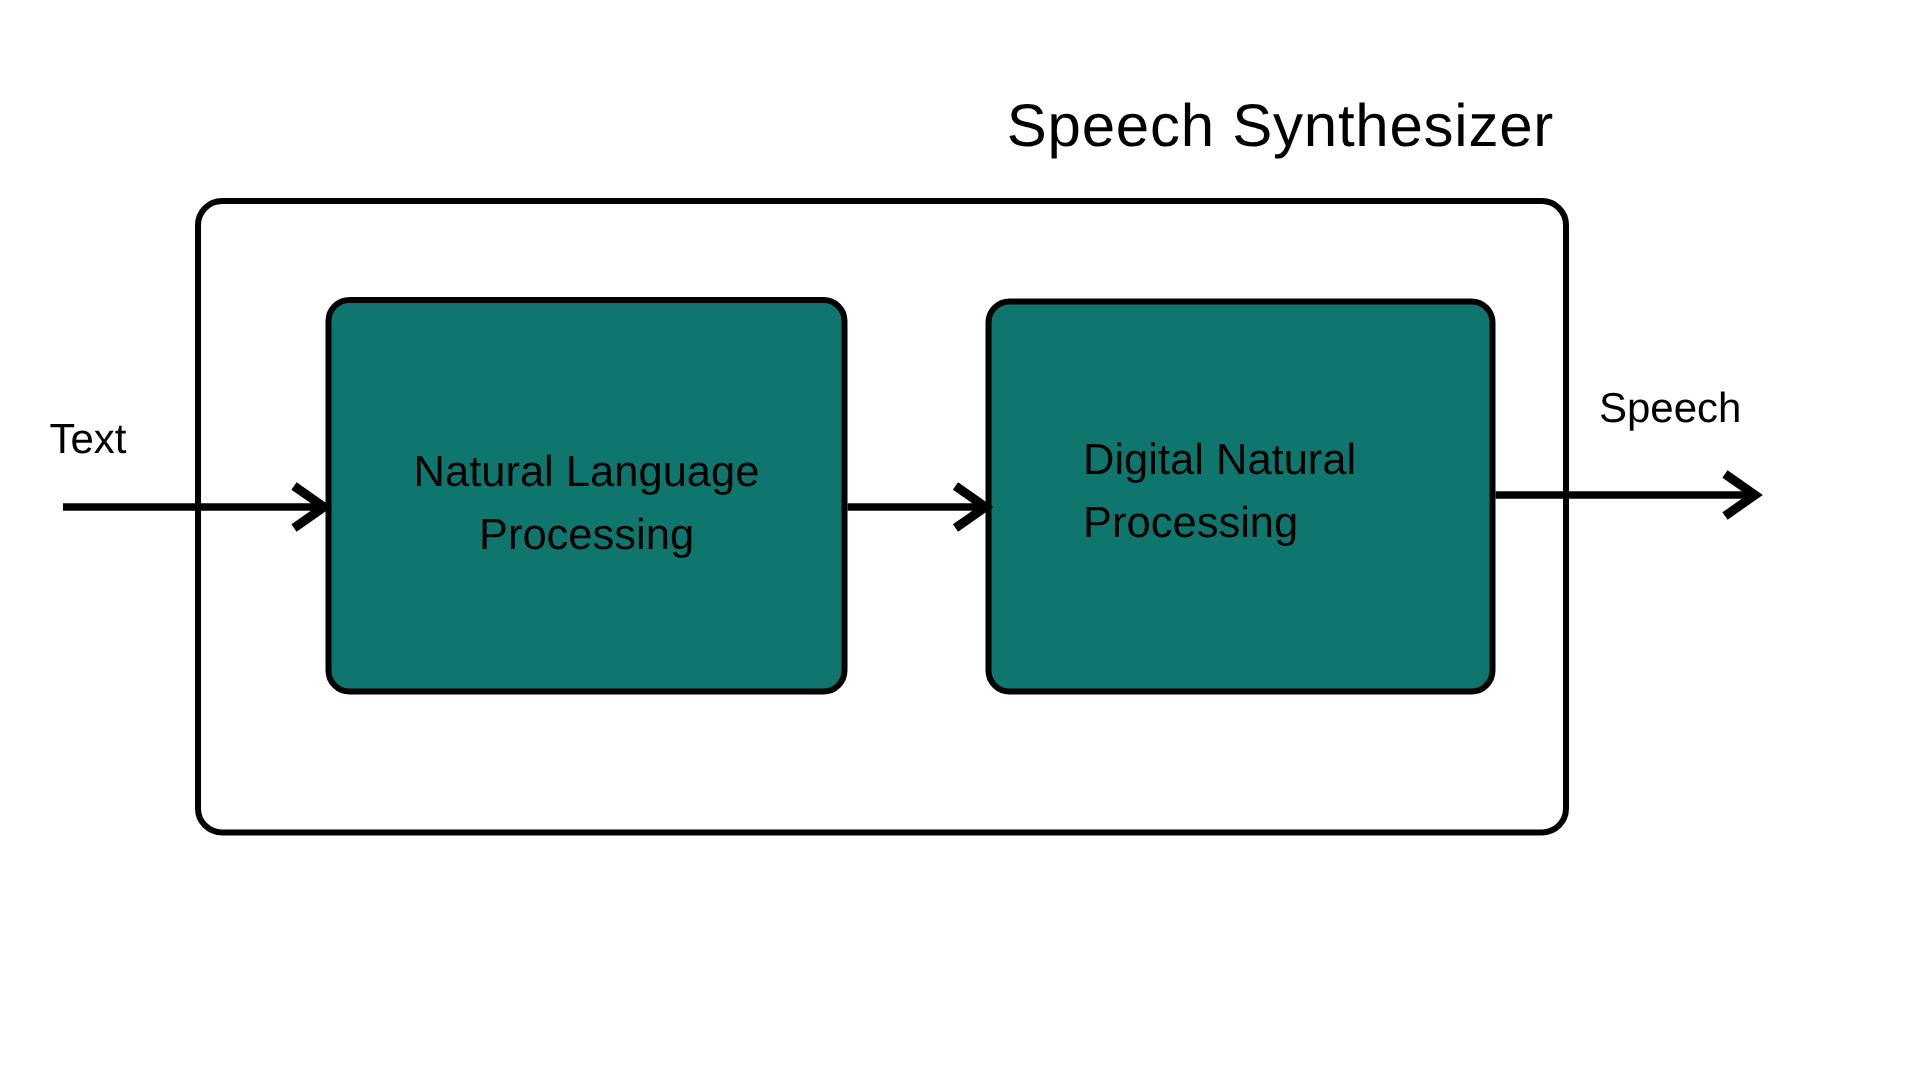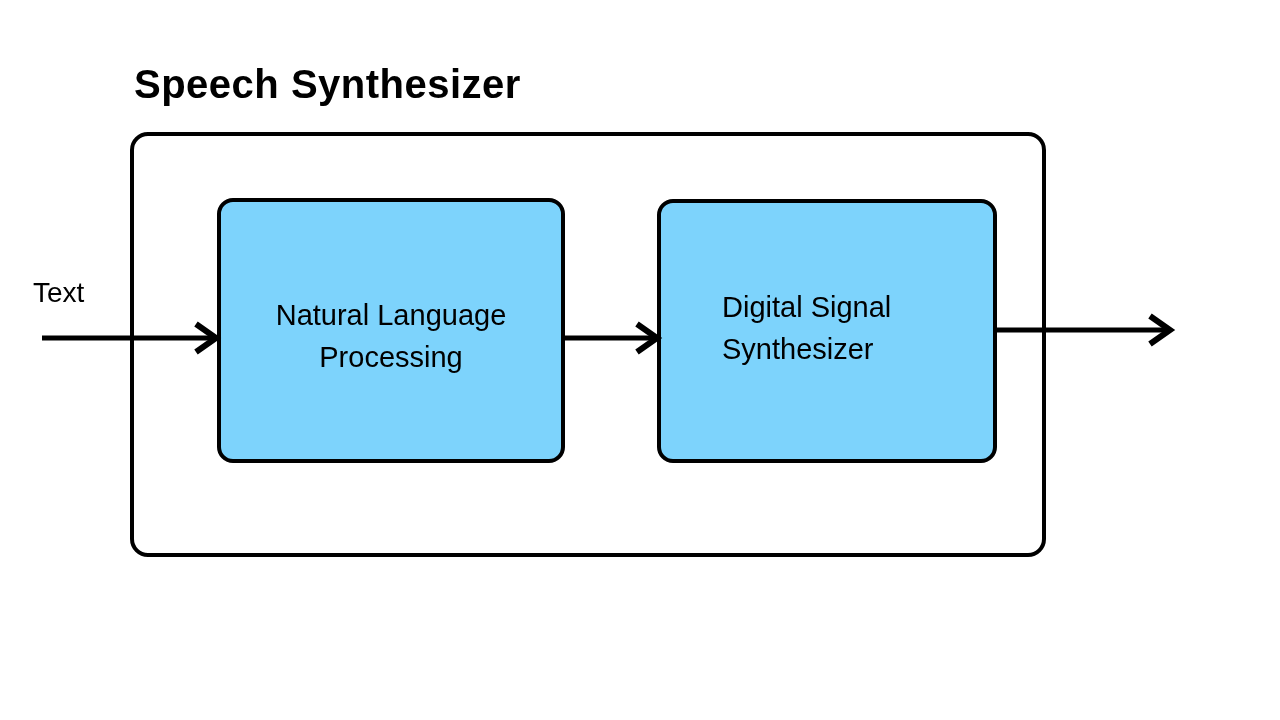--- a/index.html
+++ b/index.html
@@ -10,40 +10,40 @@
     color: #000000;
     overflow: hidden;
   }
   .canvas {
     position: relative;
     width: 1280px; height: 720px;
     background: #ffffff;
   }
   .title {
     position: absolute;
-    left: 134px; top: 62px; width: 916px;
-    text-align: left;
+    left: 120px; top: 62px; width: 916px;
+    text-align: right;
     font-size: 40px;
-    font-weight: 700;
+    font-weight: 400;
     letter-spacing: 0.5px;
     white-space: nowrap;
   }
   .outer-box {
     position: absolute;
     left: 130px; top: 132px;
     width: 916px; height: 425px;
     border: 4px solid #000000;
     border-radius: 18px;
     background: transparent;
   }
   .block {
     position: absolute;
     border: 4px solid #000000;
     border-radius: 16px;
-    background: #7dd3fc;
+    background: #0f766e;
   }
   .block-nlp {
     left: 217px; top: 198px;
     width: 348px; height: 265px;
   }
   .block-dsp {
     left: 657px; top: 199px;
     width: 340px; height: 264px;
   }
   .block-label {
@@ -81,25 +81,26 @@
 
   <div class="title">Speech Synthesizer</div>
 
   <div class="outer-box"></div>
 
   <div class="block block-nlp">
     <div class="block-label nlp-label">Natural Language Processing</div>
   </div>
 
   <div class="block block-dsp">
-    <div class="block-label dsp-label">Digital Signal Synthesizer</div>
+    <div class="block-label dsp-label">Digital Natural Processing</div>
   </div>
 
   <div class="io-label text-label">Text</div>
 
+  <div class="io-label speech-label">Speech</div>
 
   <svg class="arrow-layer" width="1280" height="720" viewBox="0 0 1280 720" xmlns="http://www.w3.org/2000/svg">
     <defs>
       <marker id="chevron-head" markerUnits="userSpaceOnUse" markerWidth="32" markerHeight="38" refX="25" refY="19" orient="auto">
         <path d="M5,5 L25,19 L5,33" fill="none" stroke="#000000" stroke-width="6" stroke-linecap="butt" stroke-linejoin="miter"></path>
       </marker>
     </defs>
     <line x1="42" y1="338" x2="216" y2="338" stroke="#000000" stroke-width="5" marker-end="url(#chevron-head)"></line>
     <line x1="565" y1="338" x2="657" y2="338" stroke="#000000" stroke-width="5" marker-end="url(#chevron-head)"></line>
     <line x1="997" y1="330" x2="1170" y2="330" stroke="#000000" stroke-width="5" marker-end="url(#chevron-head)"></line>

